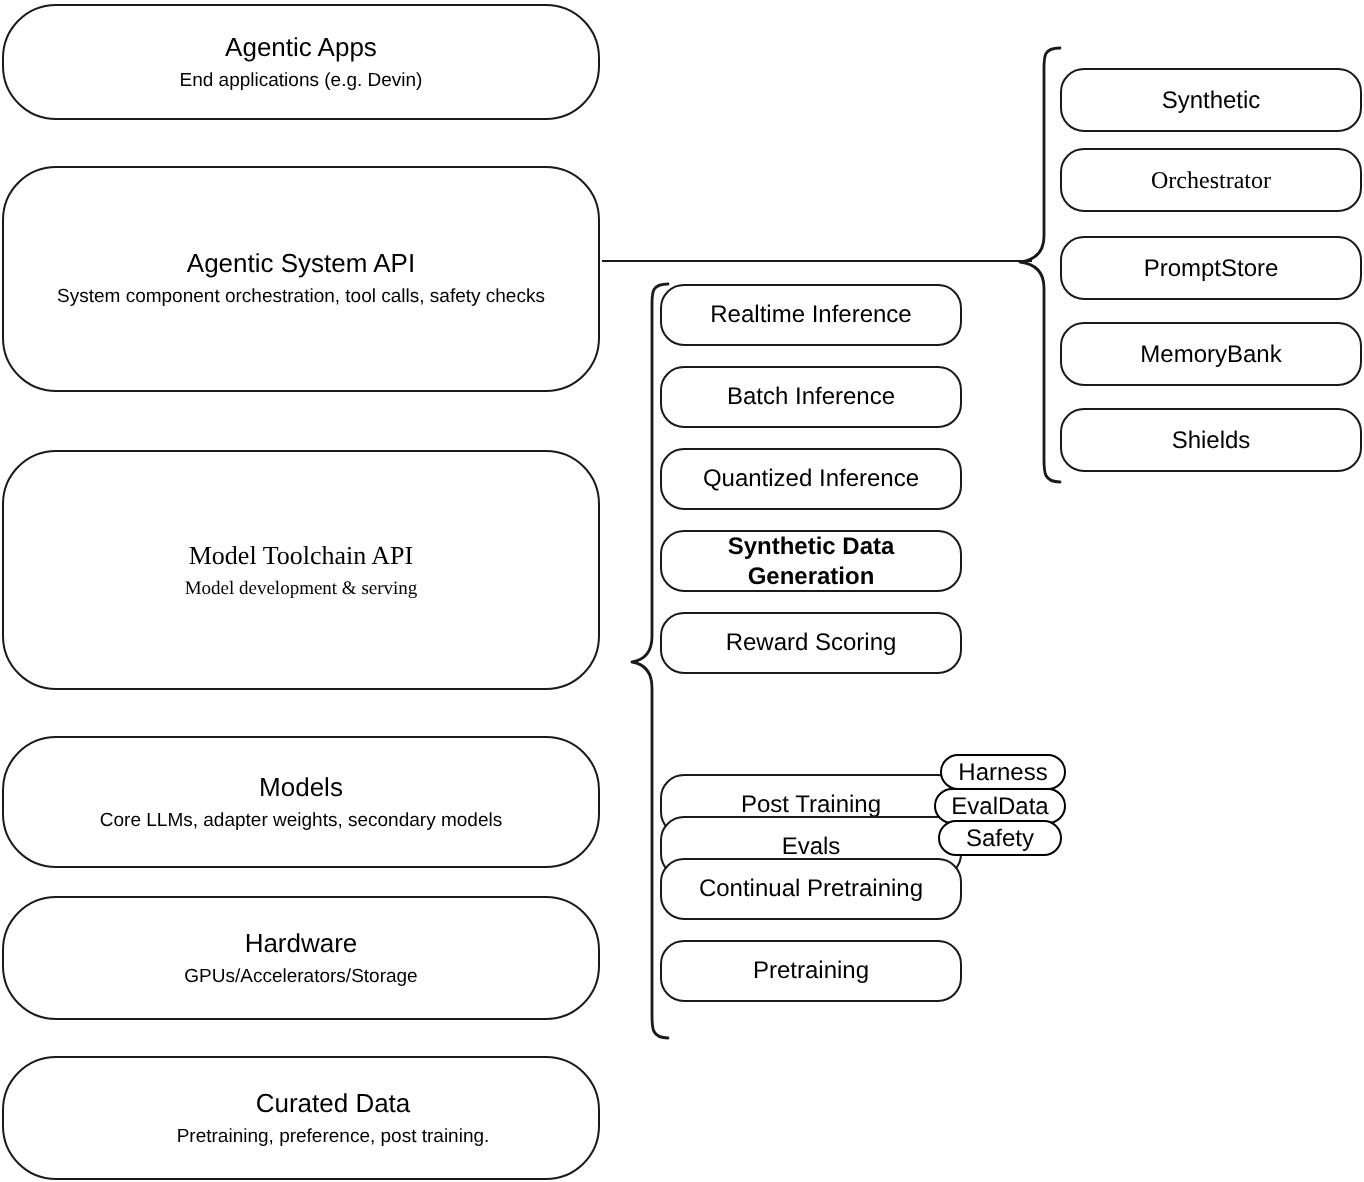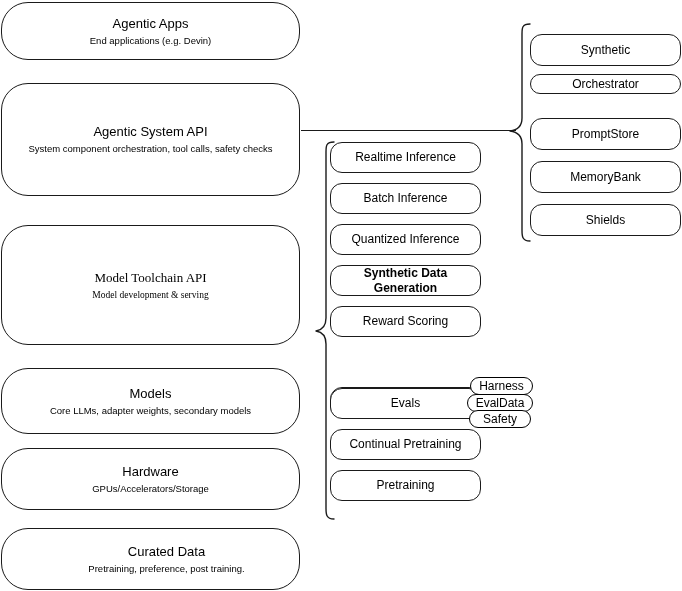--- a/index.html
+++ b/index.html
@@ -114,21 +114,21 @@
 
   <div class="brace" style="left:508px; top:22px; width:24px; height:222px;">
     <svg width="24" height="222" viewBox="0 0 24 222" fill="none">
       <path d="M22 2 C14 2 14 6 14 12 L14 96 C14 104 10 108 2 109 C10 110 14 114 14 122 L14 208 C14 214 14 219 22 219" stroke="#1a1a1a" stroke-width="1.4" fill="none" stroke-linecap="round" stroke-linejoin="round"></path>
     </svg>
   </div>
 
   <div class="node capsule" style="left:530px; top:34px; width:151px; height:32px;">
     <span>Synthetic</span>
   </div>
-  <div class="node capsule" style="left:530px; top:74px; width:151px; height:20px;">
+  <div class="node capsule" style="left:530px; top:74px; width:151px; height:32px;font-family:Liberation Serif, serif;">
     <span>Orchestrator</span>
   </div>
   <div class="node capsule" style="left:530px; top:118px; width:151px; height:32px;">
     <span>PromptStore</span>
   </div>
   <div class="node capsule" style="left:530px; top:161px; width:151px; height:32px;">
     <span>MemoryBank</span>
   </div>
   <div class="node capsule" style="left:530px; top:204px; width:151px; height:32px;">
     <span>Shields</span>
@@ -151,21 +151,21 @@
   </div>
   <div class="node capsule" style="left:330px; top:265px; width:151px; height:31px;font-weight:bold;">
     <span>Synthetic Data Generation</span>
   </div>
   <div class="node capsule" style="left:330px; top:306px; width:151px; height:31px;">
     <span>Reward Scoring</span>
   </div>
   <div class="node capsule" style="left:330px; top:347px; width:151px; height:31px;margin-top:40px;">
     <span>Post Training</span>
   </div>
-  <div class="node capsule" style="left:330px; top:388px; width:151px; height:31px;align-items:center;">
+  <div class="node capsule" style="left:330px; top:408px; width:151px; height:31px;align-items:center;">
     <span>Evals</span>
   </div>
   <div class="node capsule" style="left:330px; top:429px; width:151px; height:31px;">
     <span>Continual Pretraining</span>
   </div>
   <div class="node capsule" style="left:330px; top:470px; width:151px; height:31px;">
     <span>Pretraining</span>
   </div>
 
   <div class="pill" style="left:470px; top:377px; width:63px; height:18px;">

